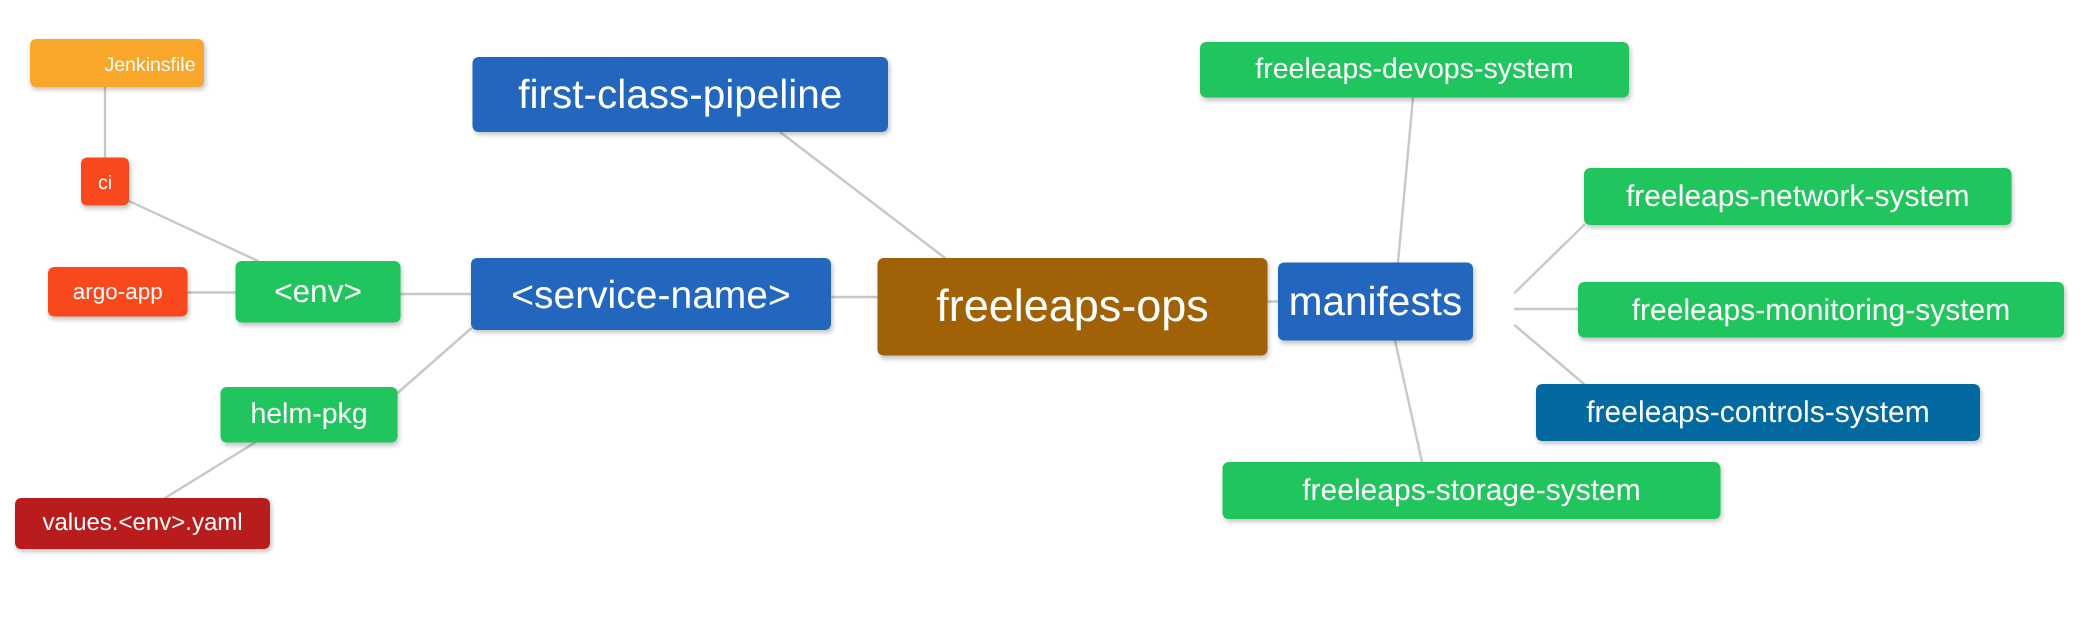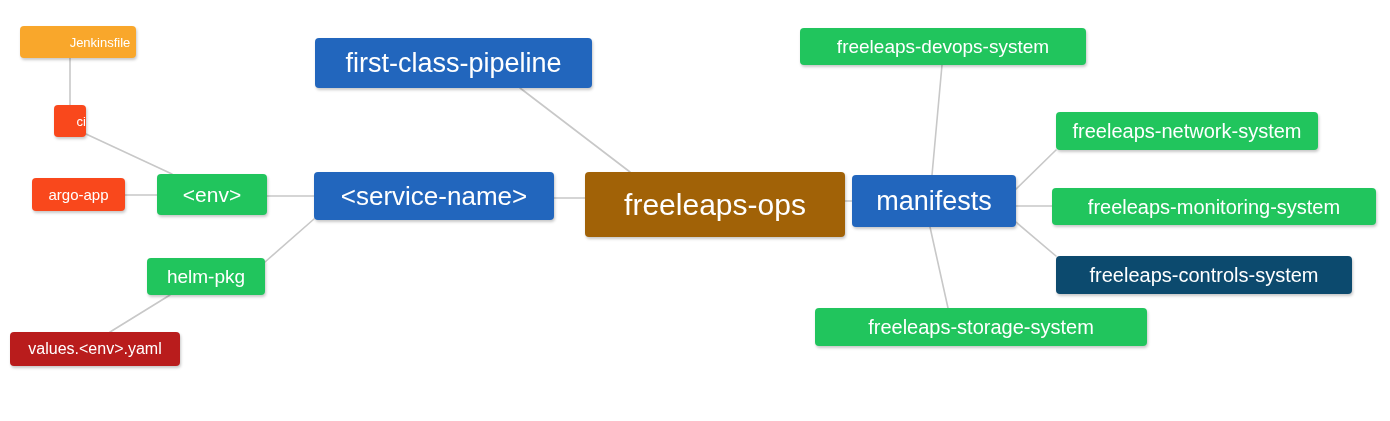--- a/index.html
+++ b/index.html
@@ -63,21 +63,21 @@
       <line x1="932" y1="175" x2="942" y2="65" stroke="#c8c8c8" stroke-width="1.6" stroke-linecap="round"></line>
       <line x1="1010" y1="195" x2="1056" y2="150" stroke="#c8c8c8" stroke-width="1.6" stroke-linecap="round"></line>
       <line x1="1010" y1="206" x2="1052" y2="206" stroke="#c8c8c8" stroke-width="1.6" stroke-linecap="round"></line>
       <line x1="1010" y1="217" x2="1056" y2="256" stroke="#c8c8c8" stroke-width="1.6" stroke-linecap="round"></line>
       <line x1="930" y1="227" x2="948" y2="308" stroke="#c8c8c8" stroke-width="1.6" stroke-linecap="round"></line>
     </svg>
   <div id="node-layer">
       <div class="node" style="left: 20px; top: 26px; width: 116px; height: 32px; background: rgb(249, 167, 43); font-size: 13px; padding-left: 44px;">
         <span class="node-label">Jenkinsfile</span>
       </div>
-      <div class="node" style="left: 54px; top: 105px; width: 32px; height: 32px; background: rgb(249, 72, 28); font-size: 13px; justify-content: flex-end;">
+      <div class="node" style="left: 54px; top: 105px; width: 32px; height: 32px; background: rgb(249, 72, 28); font-size: 13px;">
         <span class="node-label">ci</span>
       </div>
       <div class="node" style="left: 32px; top: 178px; width: 93px; height: 33px; background: rgb(249, 72, 28); font-size: 15px;">
         <span class="node-label">argo-app</span>
       </div>
       <div class="node" style="left: 157px; top: 174px; width: 110px; height: 41px; background: rgb(33, 197, 93); font-size: 21px;">
         <span class="node-label">&lt;env&gt;</span>
       </div>
       <div class="node" style="left: 147px; top: 258px; width: 118px; height: 37px; background: rgb(33, 197, 93); font-size: 19px;">
         <span class="node-label">helm-pkg</span>
@@ -87,32 +87,32 @@
       </div>
       <div class="node" style="left: 315px; top: 38px; width: 277px; height: 50px; background: rgb(34, 102, 189); font-size: 27px;">
         <span class="node-label">first-class-pipeline</span>
       </div>
       <div class="node" style="left: 314px; top: 172px; width: 240px; height: 48px; background: rgb(34, 102, 189); font-size: 26px;">
         <span class="node-label">&lt;service-name&gt;</span>
       </div>
       <div class="node" style="left: 585px; top: 172px; width: 260px; height: 65px; background: #a16207; font-size: 30px;">
         <span class="node-label">freeleaps-ops</span>
       </div>
-      <div class="node" style="left: 852px; top: 175px; width: 164px; height: 52px; background: rgb(34, 102, 189); font-size: 27px;">
+      <div class="node" style="left: 852px; top: 175px; width: 130px; height: 52px; background: rgb(34, 102, 189); font-size: 27px;">
         <span class="node-label">manifests</span>
       </div>
       <div class="node" style="left: 800px; top: 28px; width: 286px; height: 37px; background: rgb(33, 197, 93); font-size: 19px;">
         <span class="node-label">freeleaps-devops-system</span>
       </div>
-      <div class="node" style="left: 1056px; top: 112px; width: 262px; height: 38px; background: rgb(33, 197, 93); font-size: 20px;">
+      <div class="node" style="left: 1056px; top: 112px; width: 285px; height: 38px; background: rgb(33, 197, 93); font-size: 20px;">
         <span class="node-label">freeleaps-network-system</span>
       </div>
       <div class="node" style="left: 1052px; top: 188px; width: 324px; height: 37px; background: rgb(33, 197, 93); font-size: 20px;">
         <span class="node-label">freeleaps-monitoring-system</span>
       </div>
-      <div class="node" style="left: 1056px; top: 256px; width: 296px; height: 38px; background: #0c4a6e; font-size: 20px;">
+      <div class="node" style="left: 1024px; top: 256px; width: 296px; height: 38px; background: #0369a1; font-size: 20px;">
         <span class="node-label">freeleaps-controls-system</span>
       </div>
       <div class="node" style="left: 815px; top: 308px; width: 332px; height: 38px; background: rgb(33, 197, 93); font-size: 20px;">
         <span class="node-label">freeleaps-storage-system</span>
       </div>
     </div>
 </div>
 
 </body></html>

